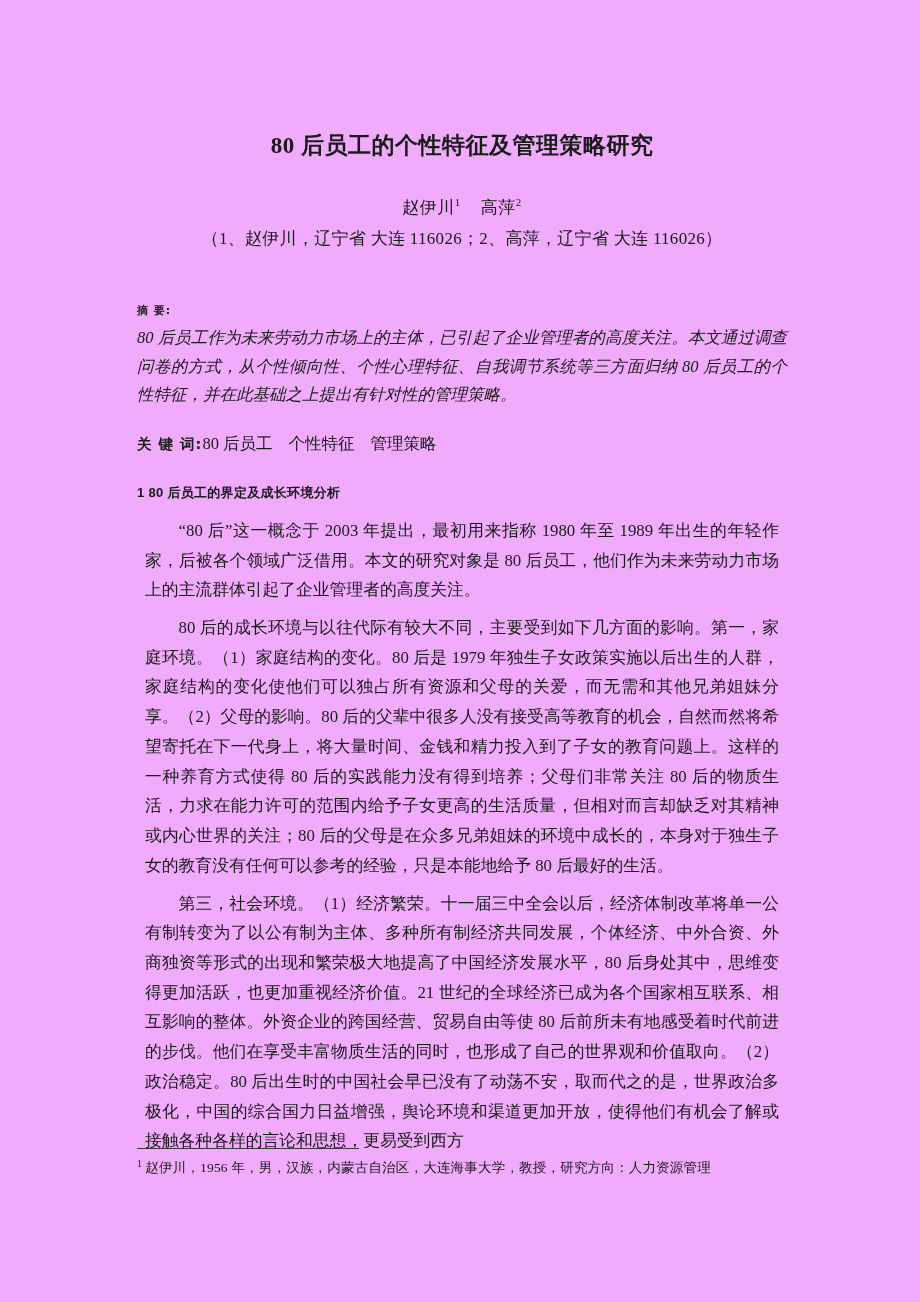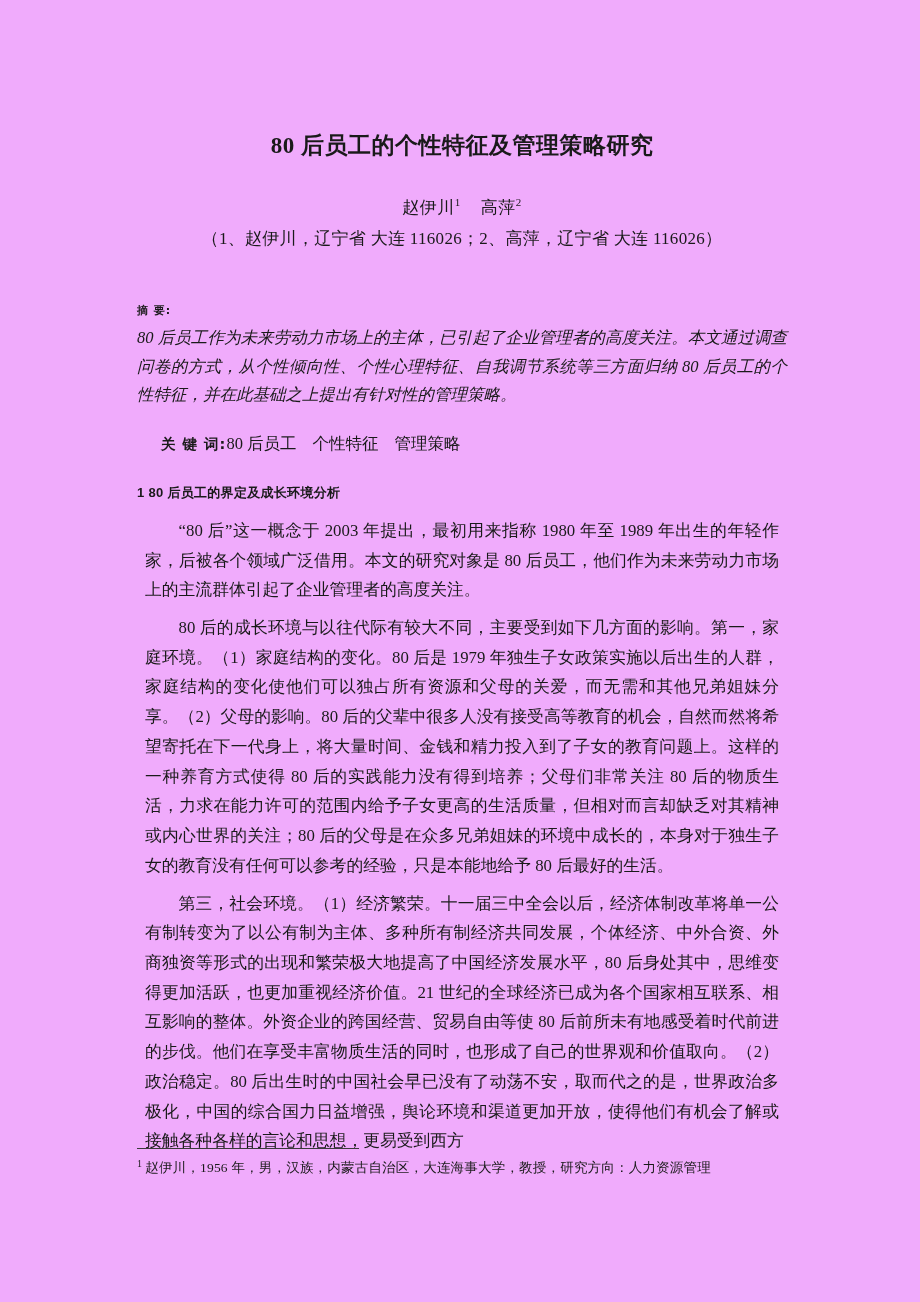--- a/index.html
+++ b/index.html
@@ -69,21 +69,21 @@
     margin-bottom: 6px;
   }
   .abstract-text {
     font-size: 16.5px;
     line-height: 1.72;
     text-align: justify;
     text-justify: inter-ideograph;
     text-indent: 0;
     font-style: italic;
   }
-  .keywords-block { margin-top: 22px; margin-left: 24px; }
+  .keywords-block { margin-top: 22px; }
   .keywords-line {
     font-size: 16.5px;
     line-height: 1.6;
   }
   .keywords-label {
     font-weight: bold;
     font-family: "DejaVu Sans", "Liberation Sans", sans-serif;
     font-size: 14.5px;
     letter-spacing: 1px;
   }

